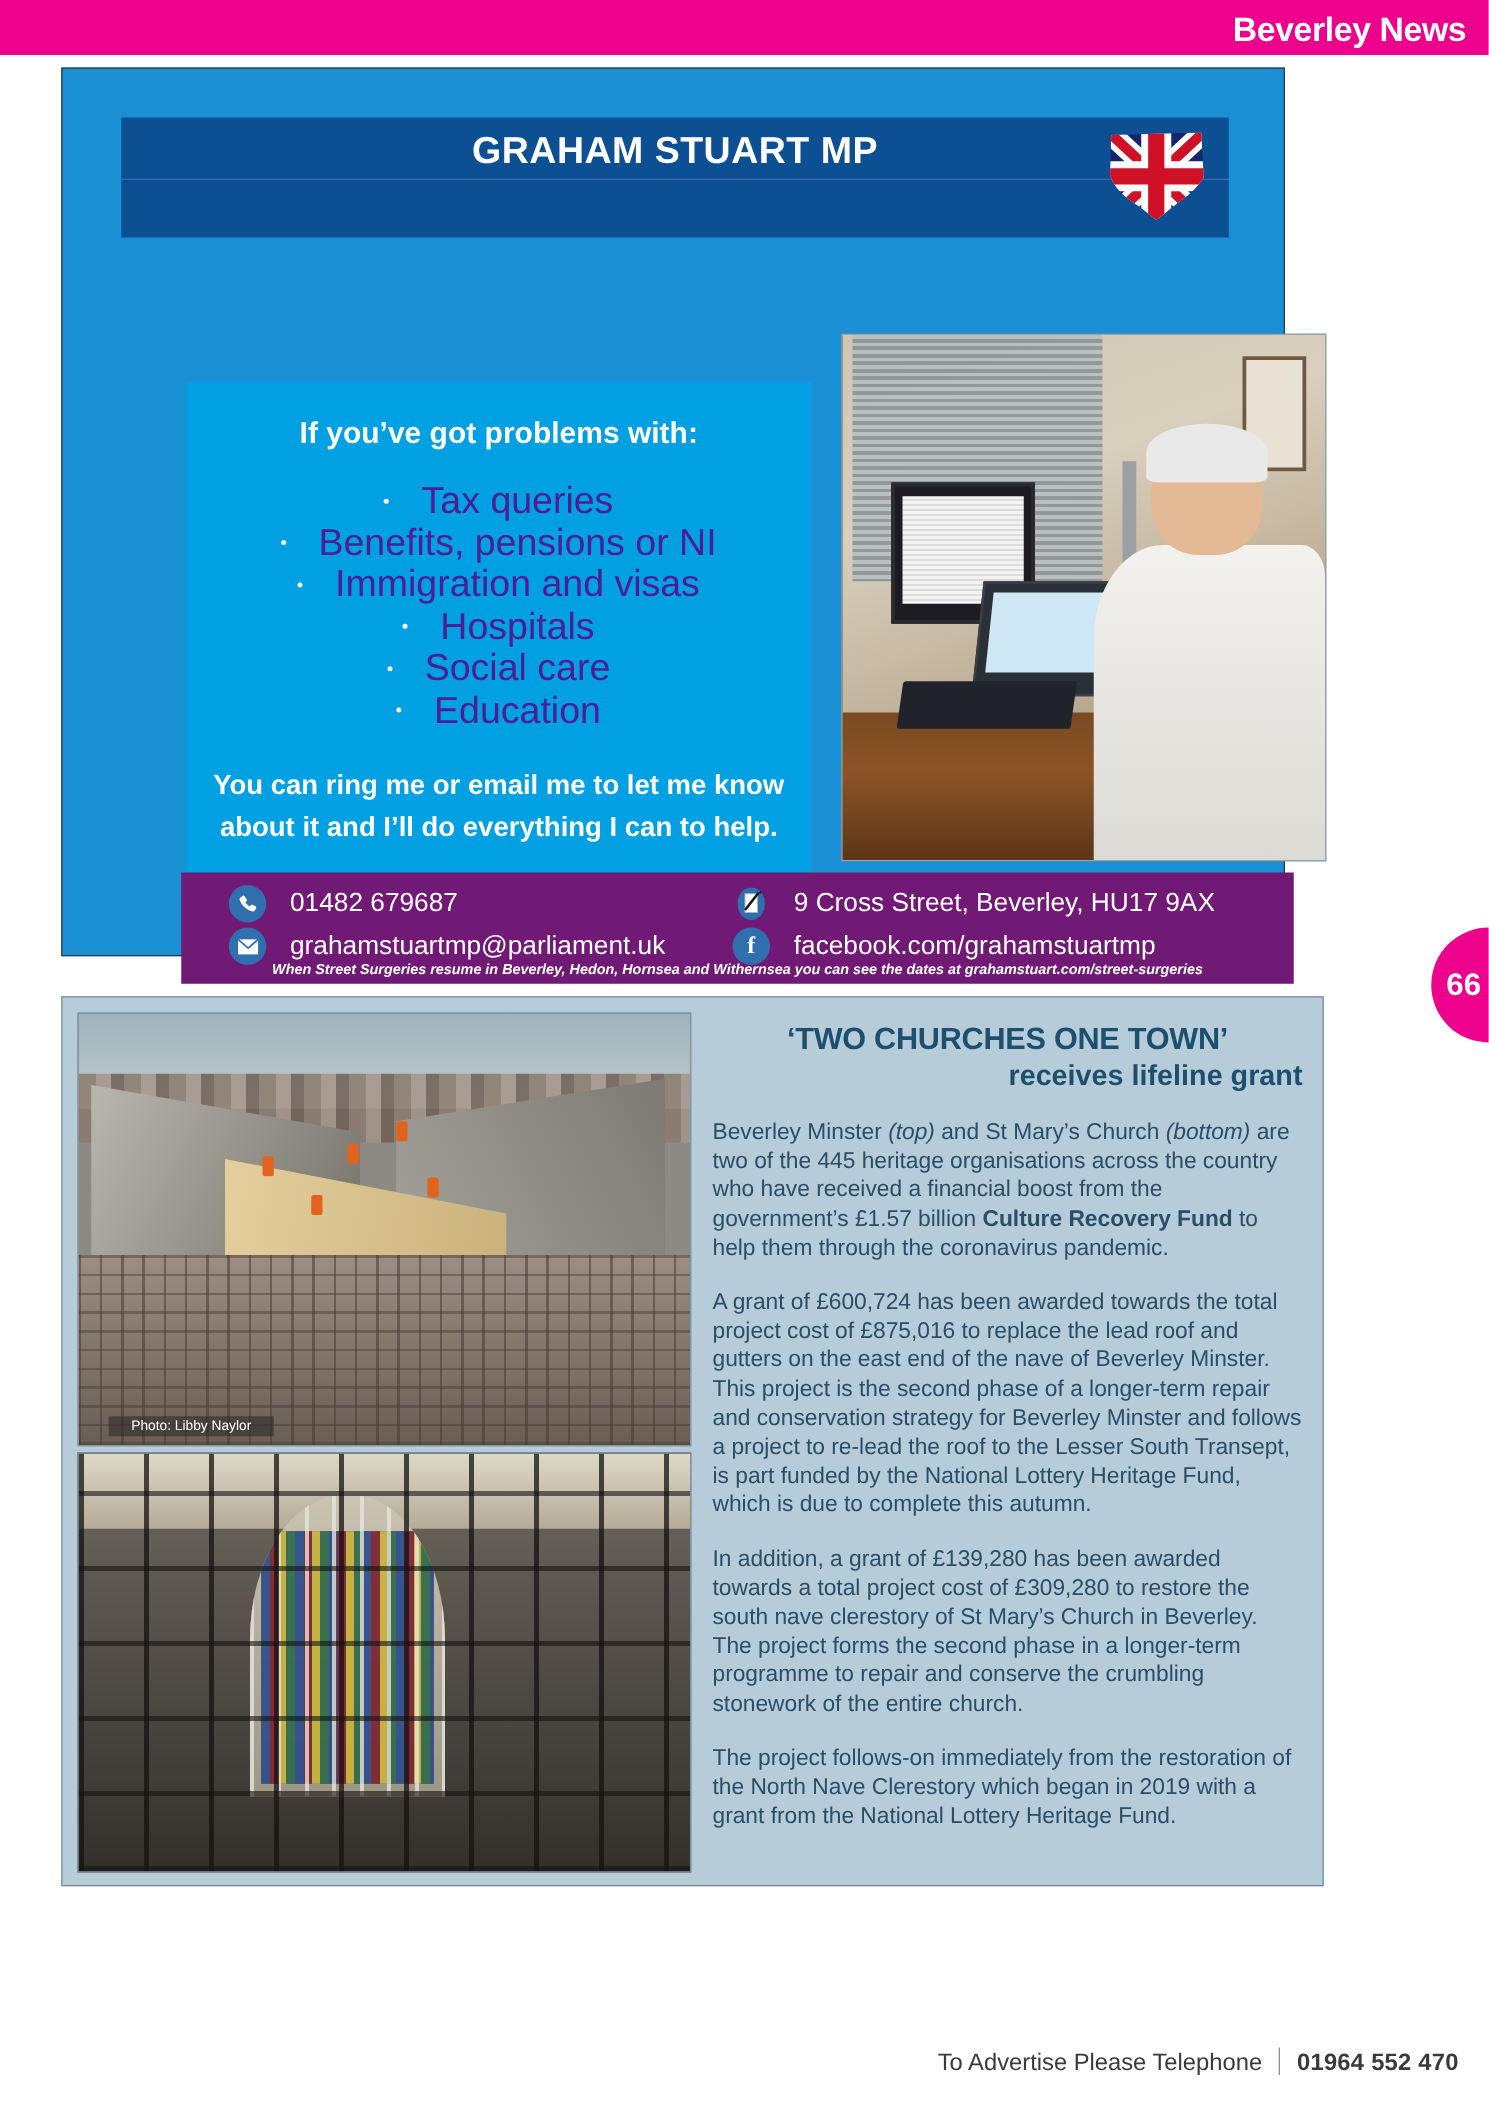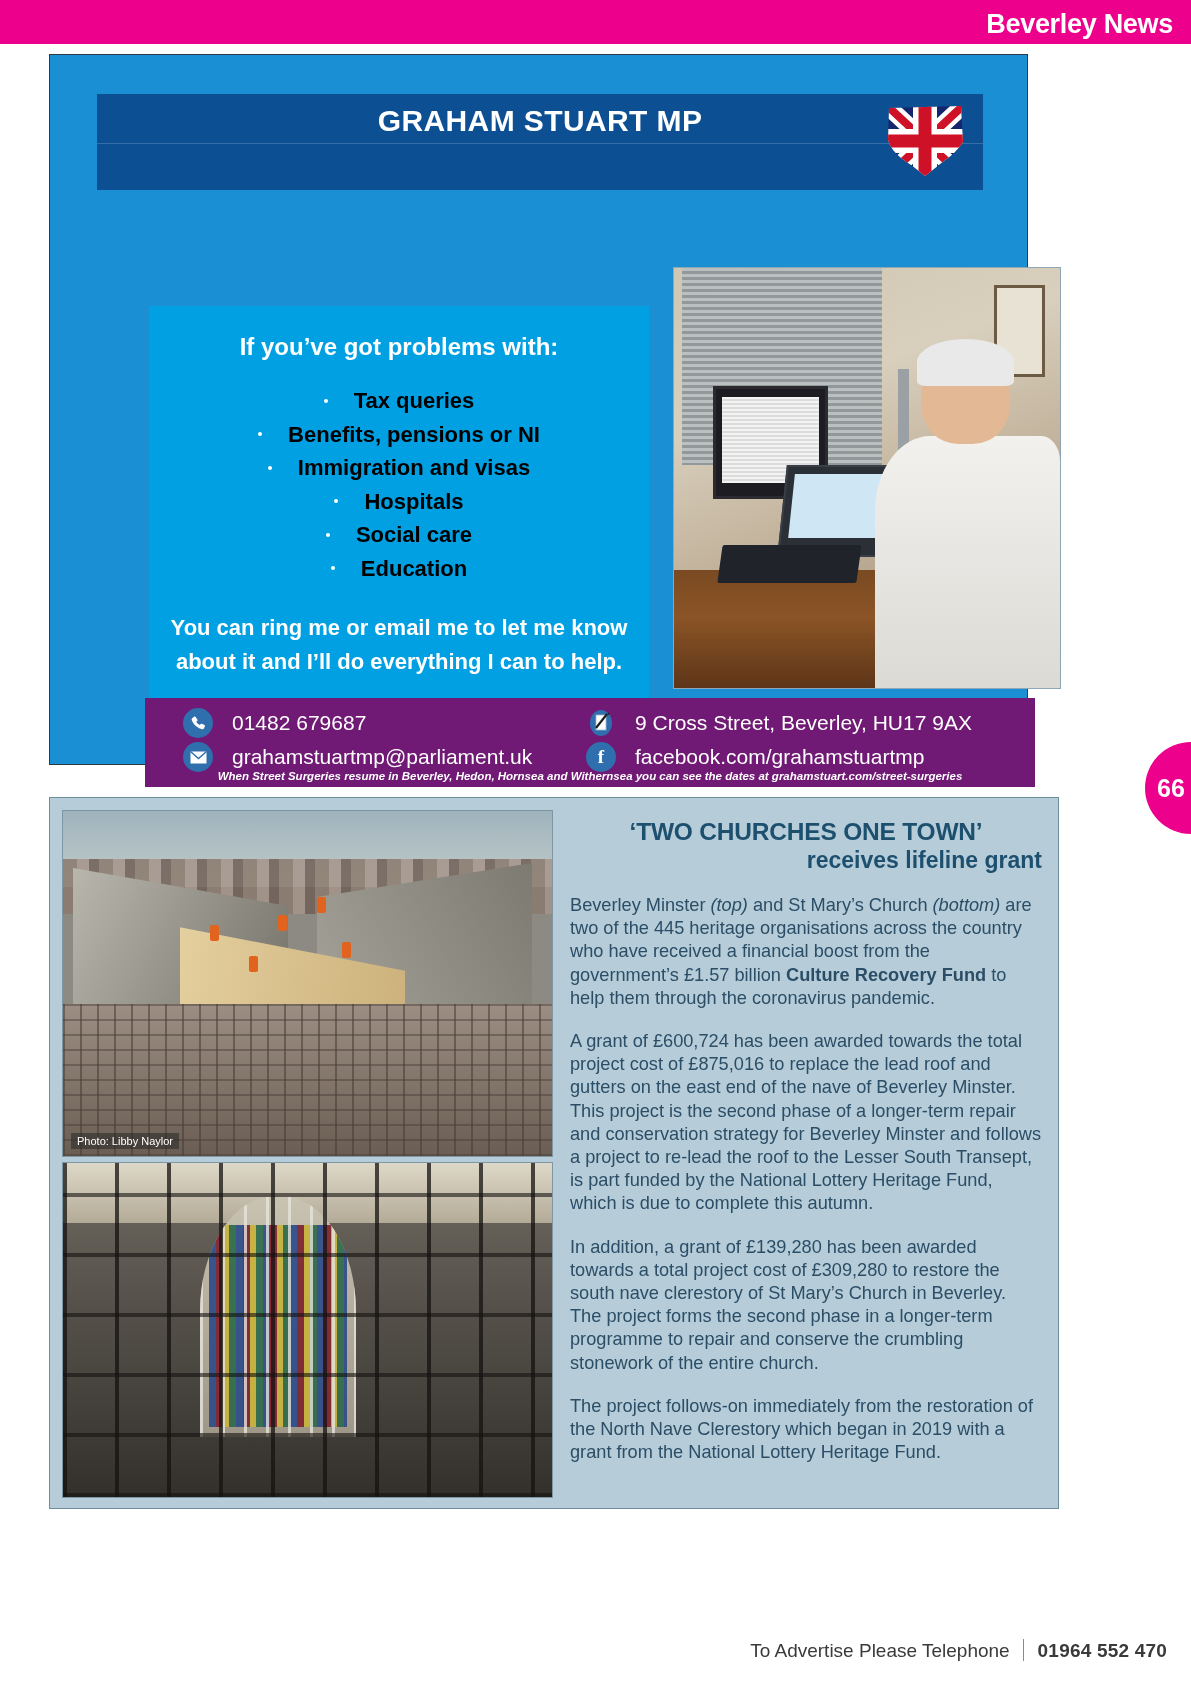--- a/index.html
+++ b/index.html
@@ -60,22 +60,22 @@
   .panel-head {
     position: absolute; left: 0; top: 27px; width: 500px;
     text-align: center; color: #ffffff;
     font-size: 24px; font-weight: bold;
   }
   .panel-list {
     position: absolute; left: 0; top: 78px; width: 500px;
     list-style: none;
   }
   .panel-list li {
-    text-align: center; color: #000000;
-    font-size: 22px; font-weight: bold; line-height: 33.5px;
+    text-align: center; color: #4c1d95;
+    font-size: 30px; font-weight: normal; line-height: 33.5px;
     white-space: nowrap;
   }
   .panel-list li .dot {
     display: inline-block; width: 4px; height: 4px; border-radius: 50%;
     background: #ffffff; vertical-align: middle; margin-right: 26px;
     margin-bottom: 3px;
   }
   .panel-closing {
     position: absolute; left: 16px; top: 305px; width: 468px;
     text-align: center; color: #ffffff;
@@ -181,23 +181,23 @@
   .photo-top .nave { position:absolute;left:24%;top:40%;width:46%;height:30%;
     background: linear-gradient(100deg,#e4cf9e,#cbb07a);
     transform: skewY(11deg) ; }
   .photo-top .scaff { position:absolute;left:0;top:56%;width:100%;height:44%;
     background:
       repeating-linear-gradient(90deg, rgba(70,60,55,.55) 0px, rgba(70,60,55,.55) 2px, transparent 2px, transparent 17px),
       repeating-linear-gradient(0deg, rgba(70,60,55,.45) 0px, rgba(70,60,55,.45) 2px, transparent 2px, transparent 15px),
       linear-gradient(to bottom,#9c8e82,#6a5d53); }
   .photo-top .worker { position:absolute;width:9px;height:16px;background:#e2631e;border-radius:2px; }
   .photo-caption {
-    position: absolute; left: 8px; bottom: 7px;
+    position: absolute; left: 24px; bottom: 7px;
     background: rgba(40,40,40,0.55); color: #ffffff;
-    font-size: 11px; padding: 2px 6px;
+    font-size: 11px; padding: 2px 18px;
   }
 
   
   .photo-bot .interior { position:absolute;left:0;top:0;width:100%;height:100%;
     background: linear-gradient(to bottom,#6f6a61,#33302c); }
   .photo-bot .window { position:absolute;left:28%;top:10%;width:32%;height:72%;
     background: linear-gradient(to bottom,#c9c3b2,#9e9686);
     border-radius: 48% 48% 0 0; overflow:hidden; }
   .photo-bot .glass { position:absolute;left:6%;top:12%;width:88%;height:84%;
     background:

